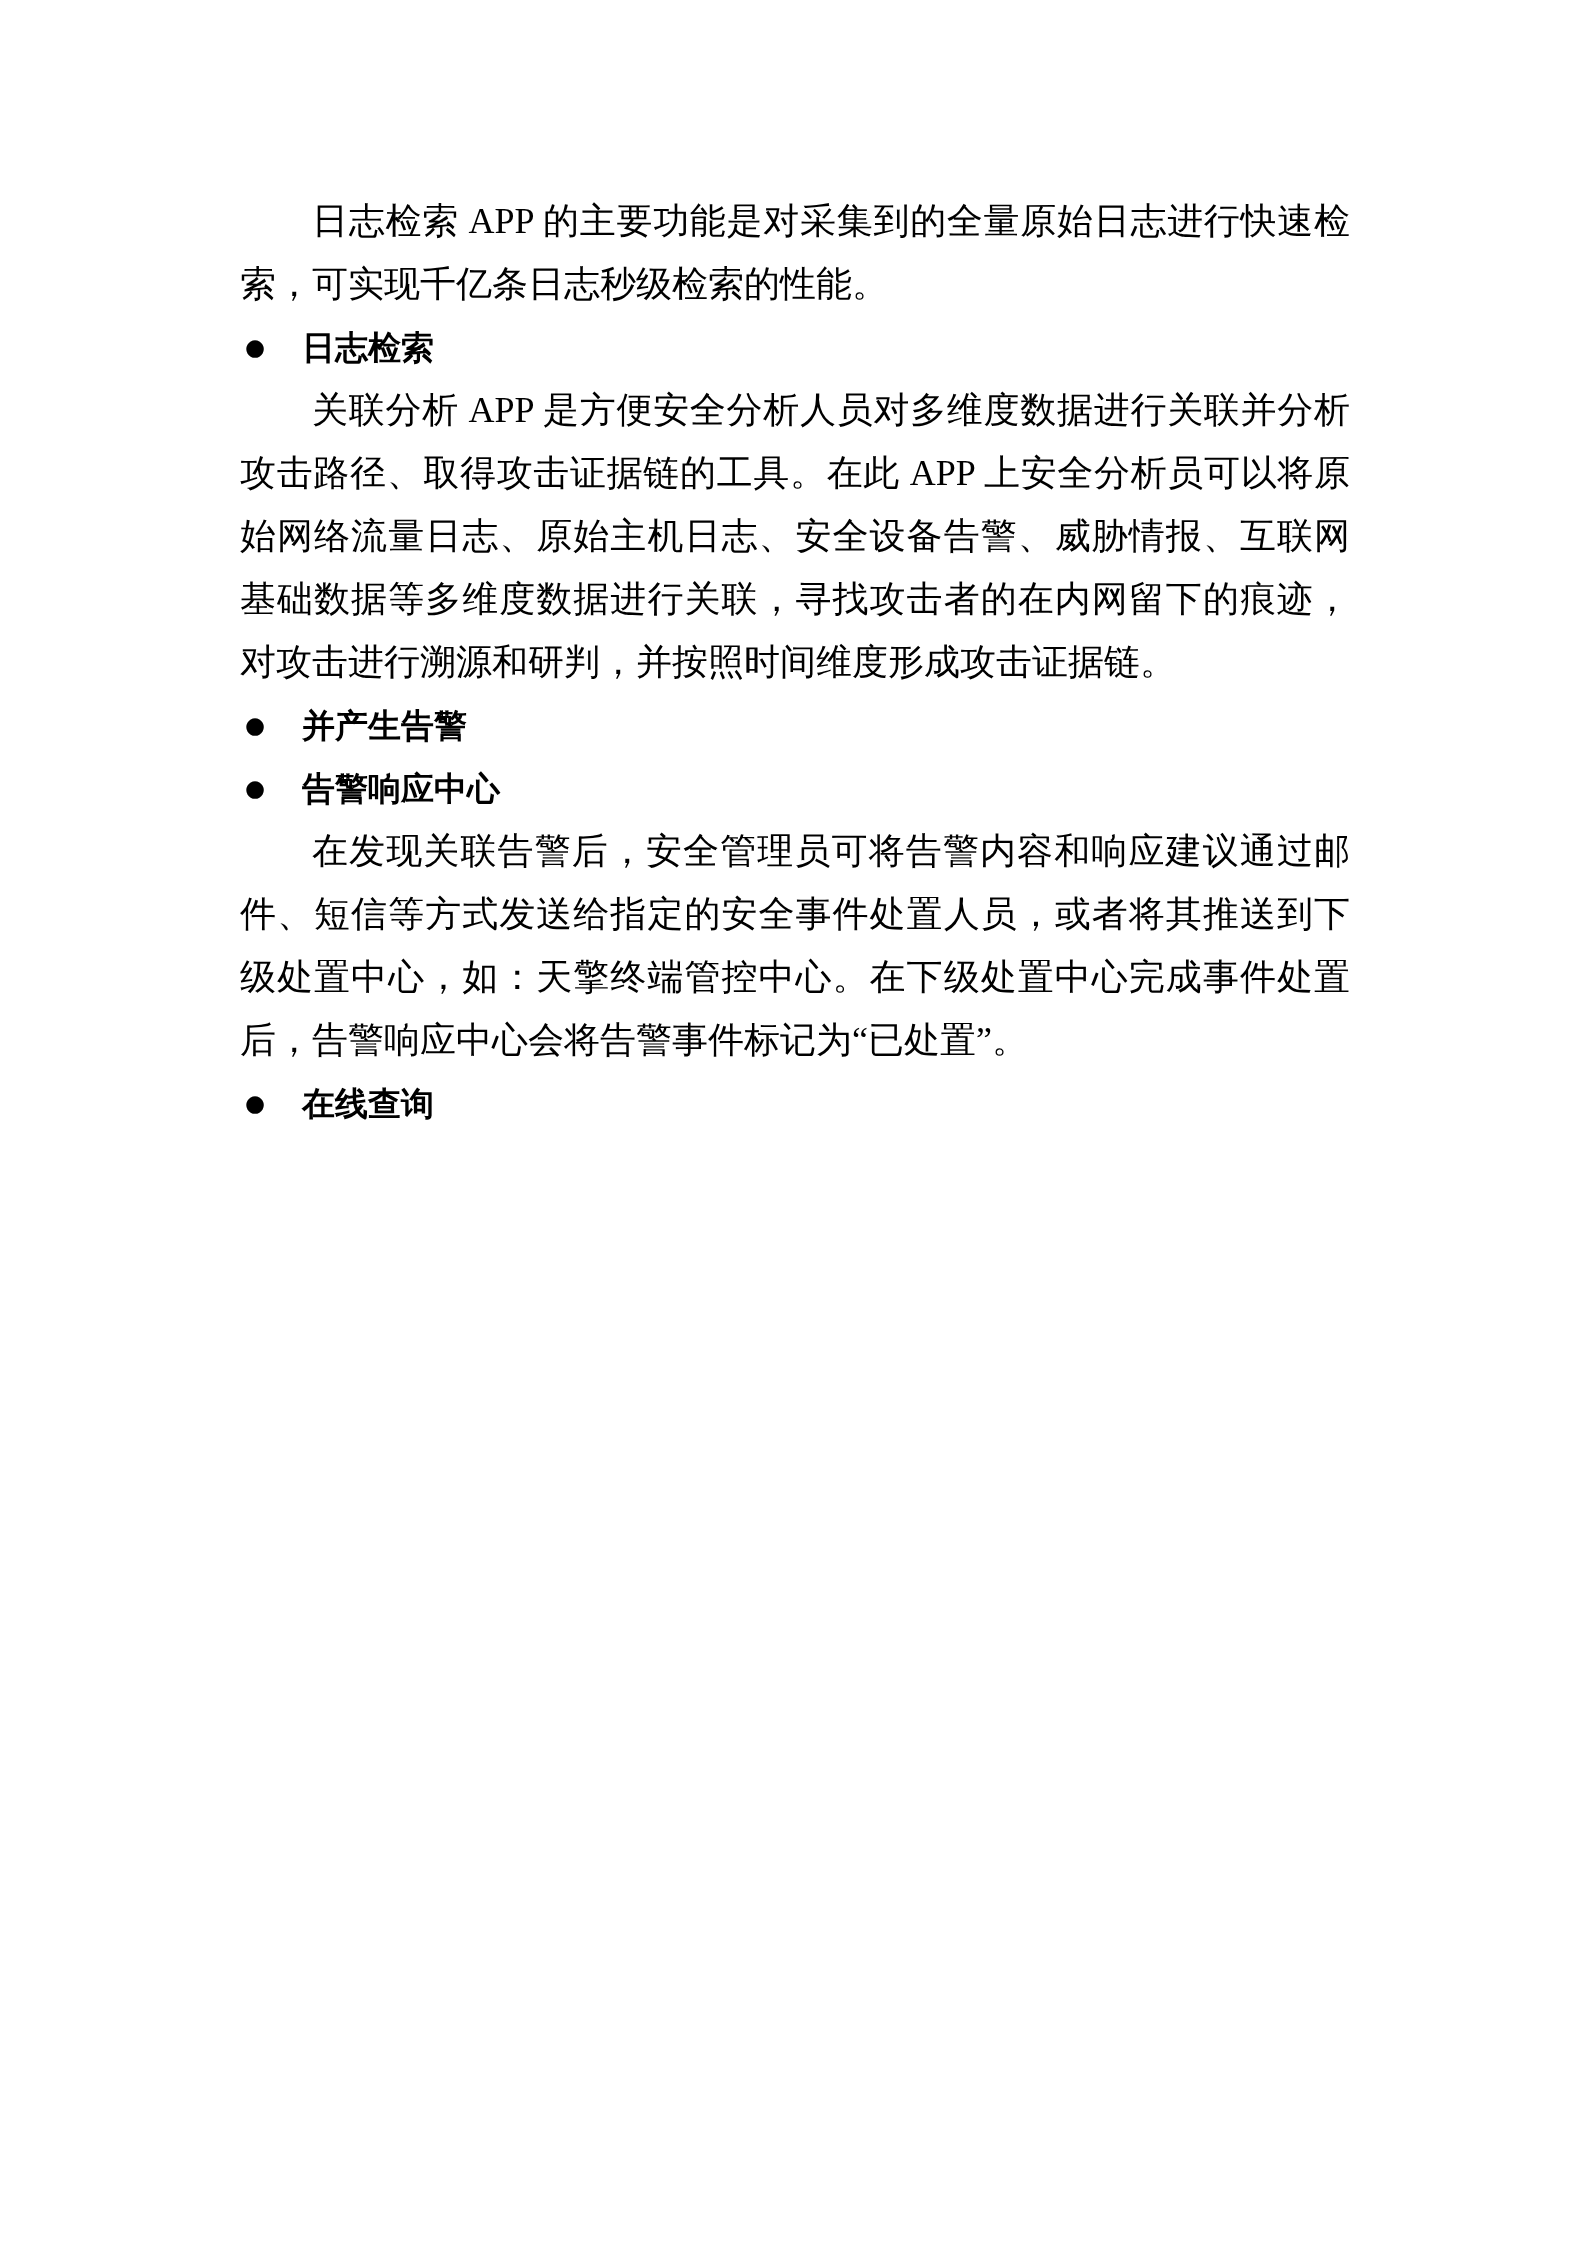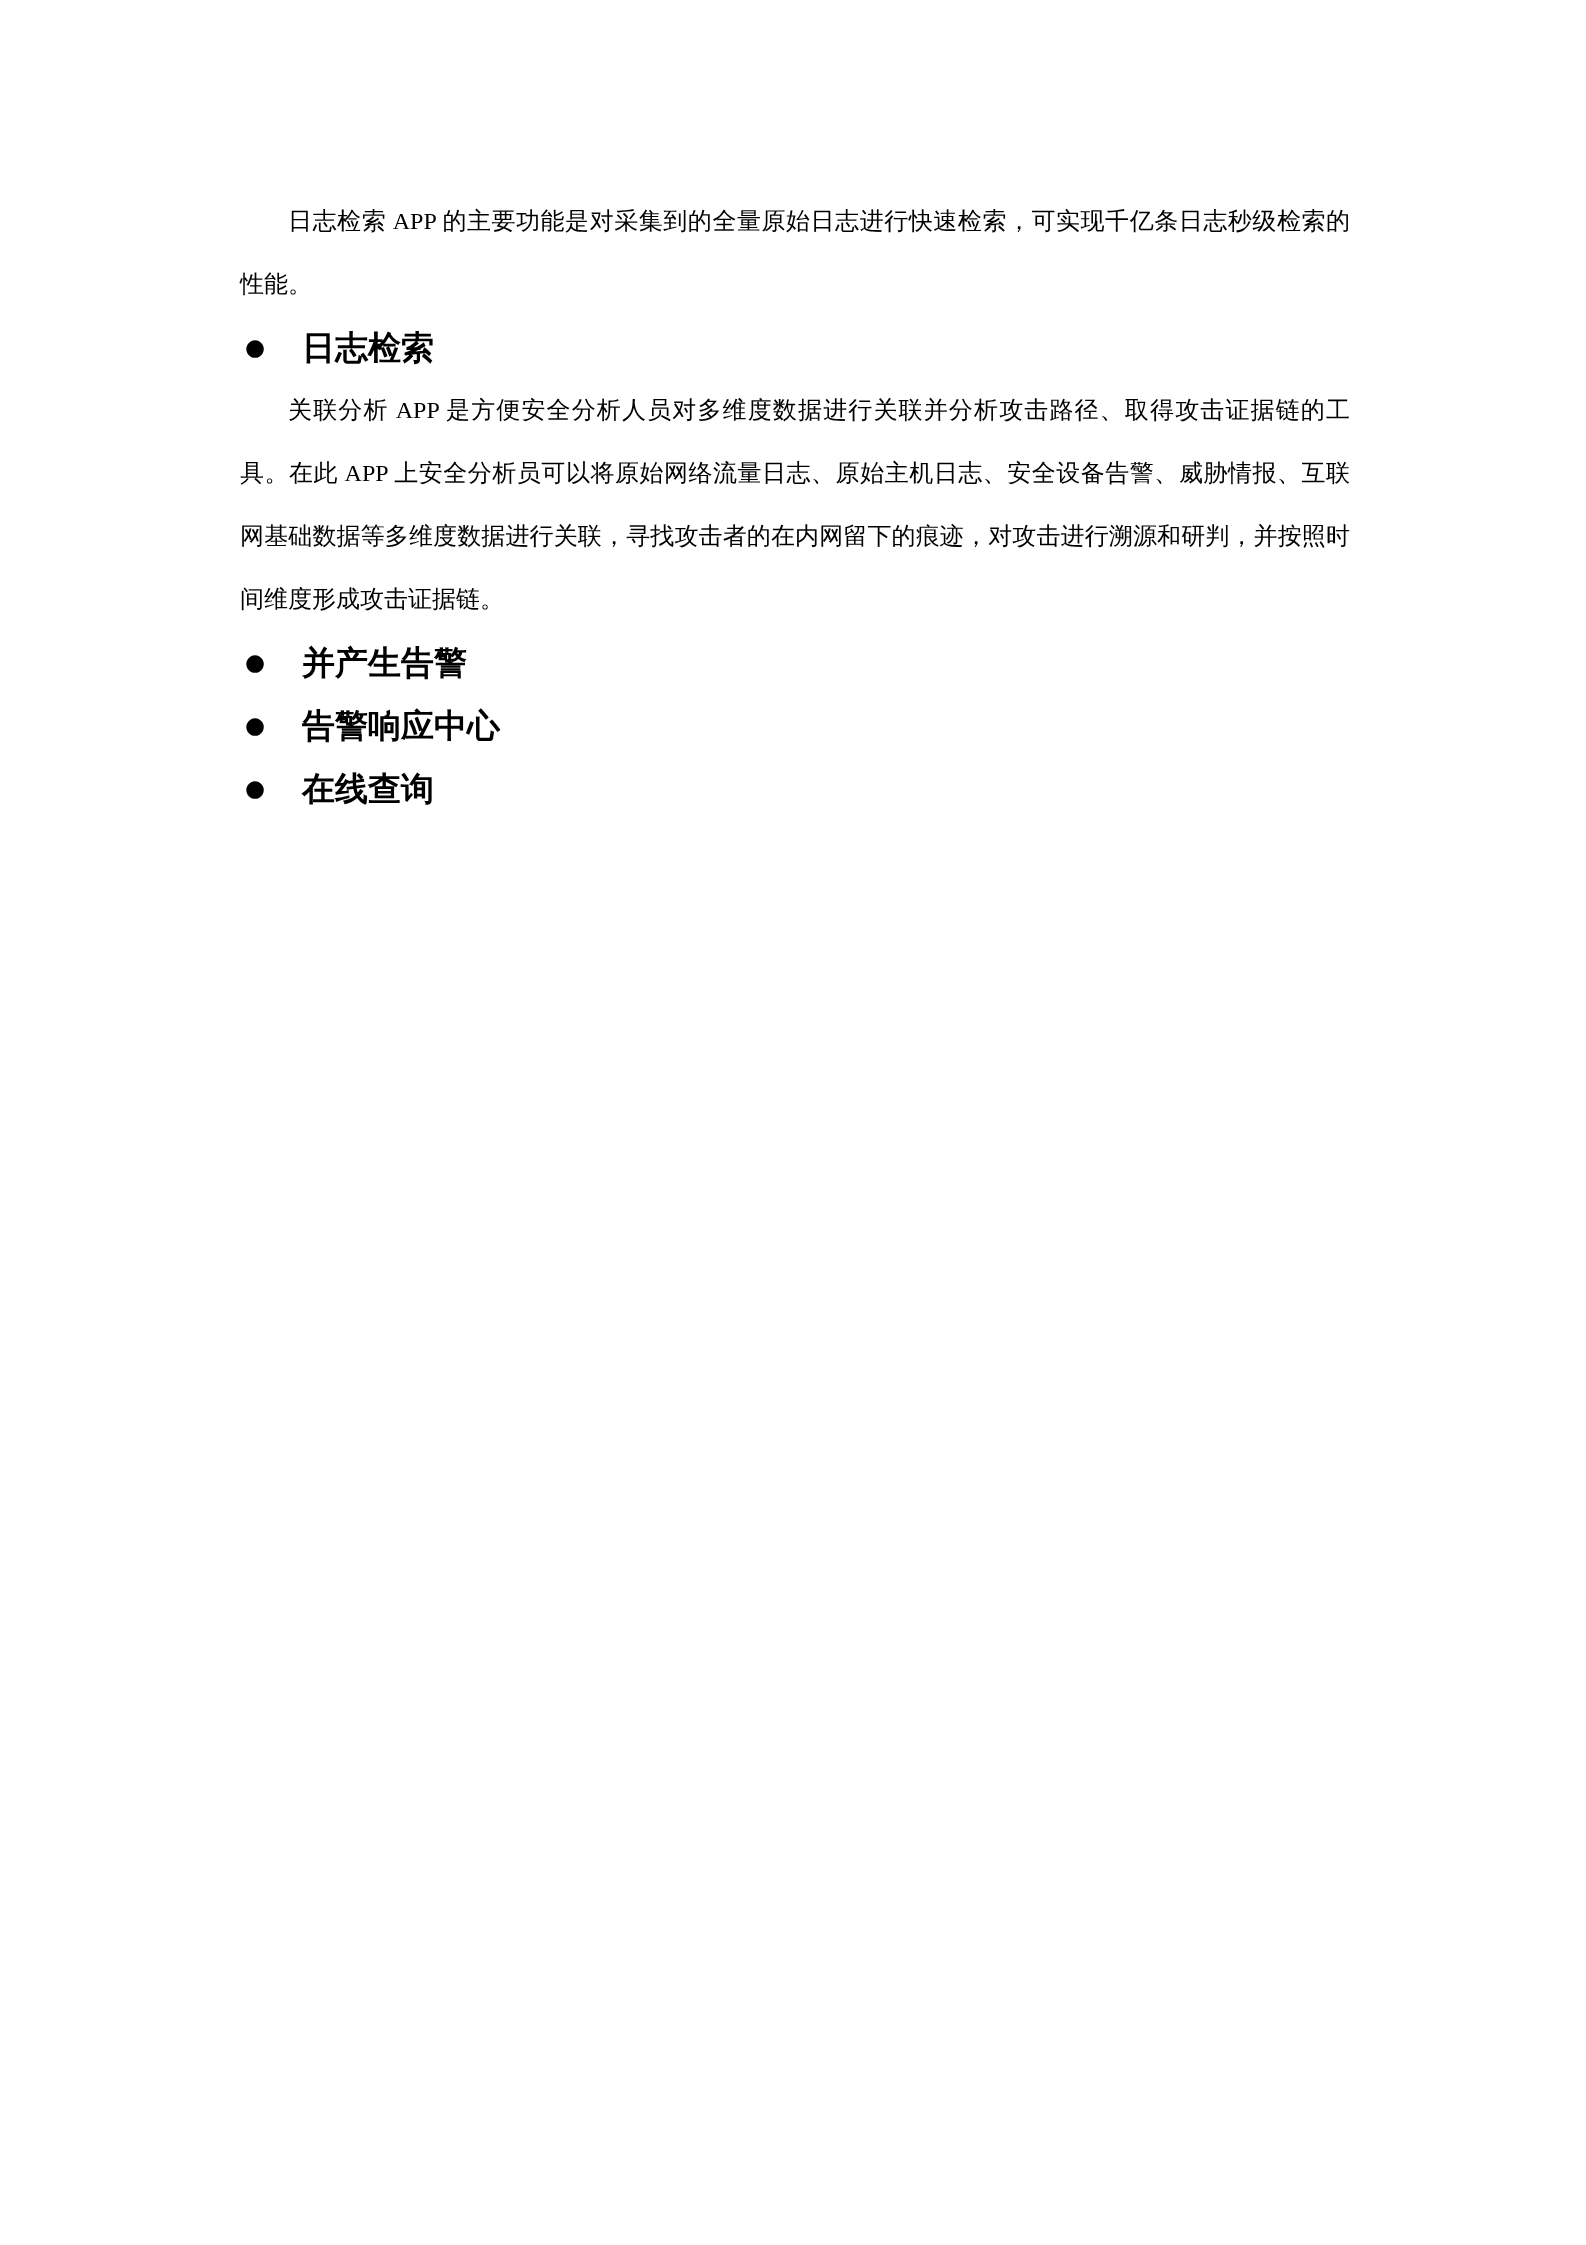--- a/index.html
+++ b/index.html
@@ -13,21 +13,21 @@
     width: 1586px;
     height: 2245px;
     background: #ffffff;
     color: #000000;
     padding: 190px 236px 0 240px;
     font-family: "Liberation Serif", "DejaVu Serif", serif;
     overflow: hidden;
   }
   .para {
     margin: 0;
-    font-size: 24px;
+    font-size: 36px;
     line-height: 63px;
     text-align: justify;
     text-justify: inter-ideograph;
     text-indent: 2em;
     word-break: break-all;
   }
   .heading {
     display: flex;
     align-items: center;
     height: 63px;
@@ -63,20 +63,21 @@
     <span>并产生告警</span>
   </div>
 
 
   <div class="heading">
     <span class="bullet">●</span>
     <span>告警响应中心</span>
   </div>
 
 
+  <p class="para">在发现关联告警后，安全管理员可将告警内容和响应建议通过邮件、短信等方式发送给指定的安全事件处置人员，或者将其推送到下级处置中心，如：天擎终端管控中心。在下级处置中心完成事件处置后，告警响应中心会将告警事件标记为“已处置”。</p>
 
   <div class="heading">
     <span class="bullet">●</span>
     <span>在线查询</span>
   </div>
 
 
 </div>
 
 </body></html>

